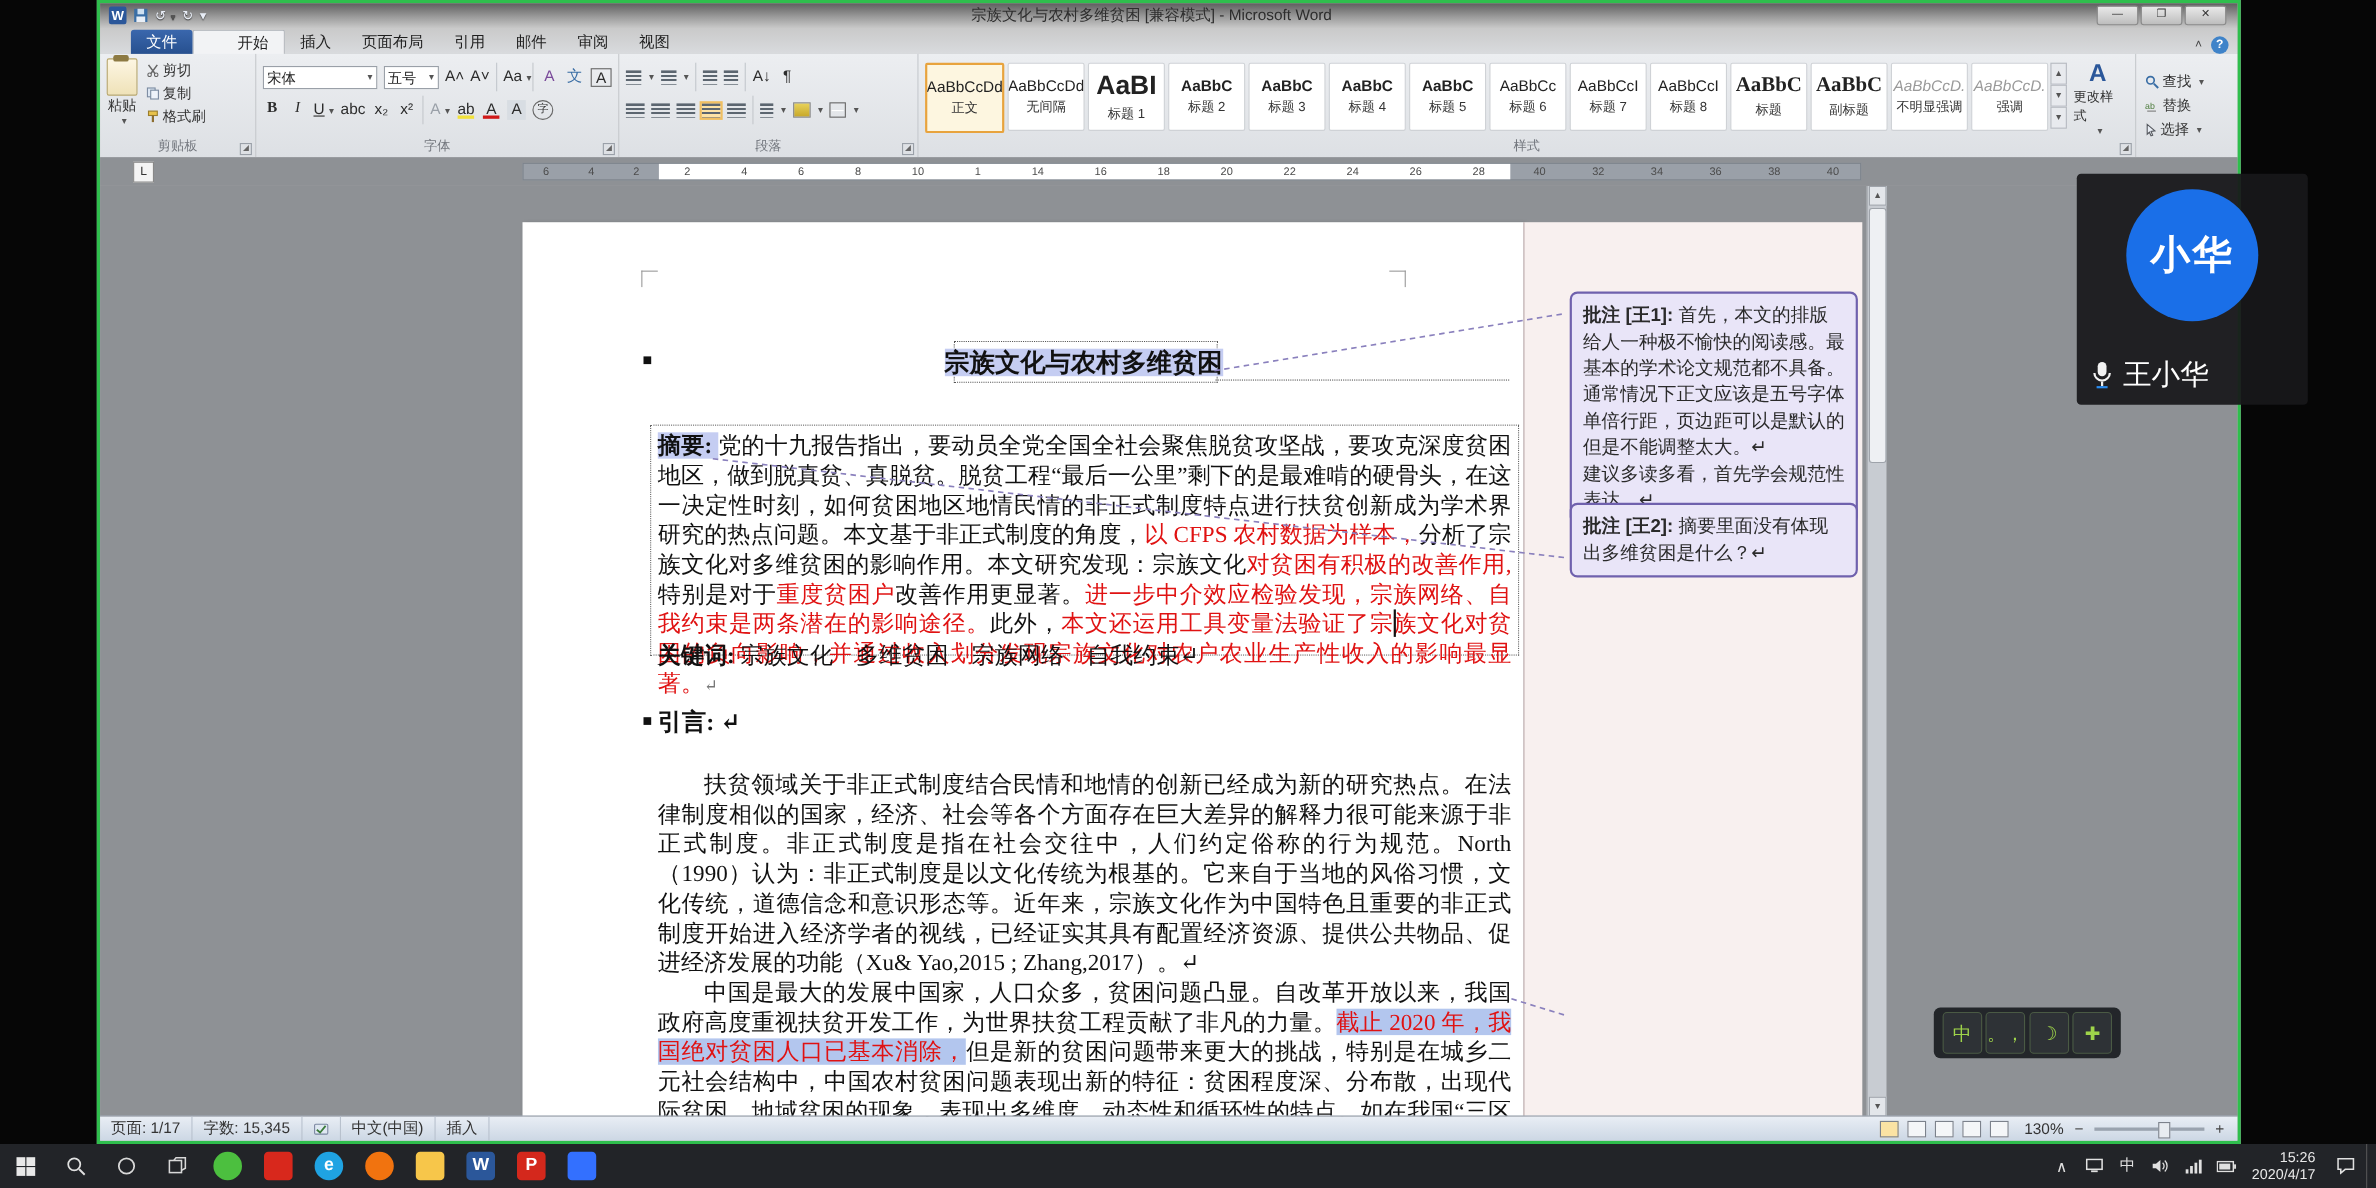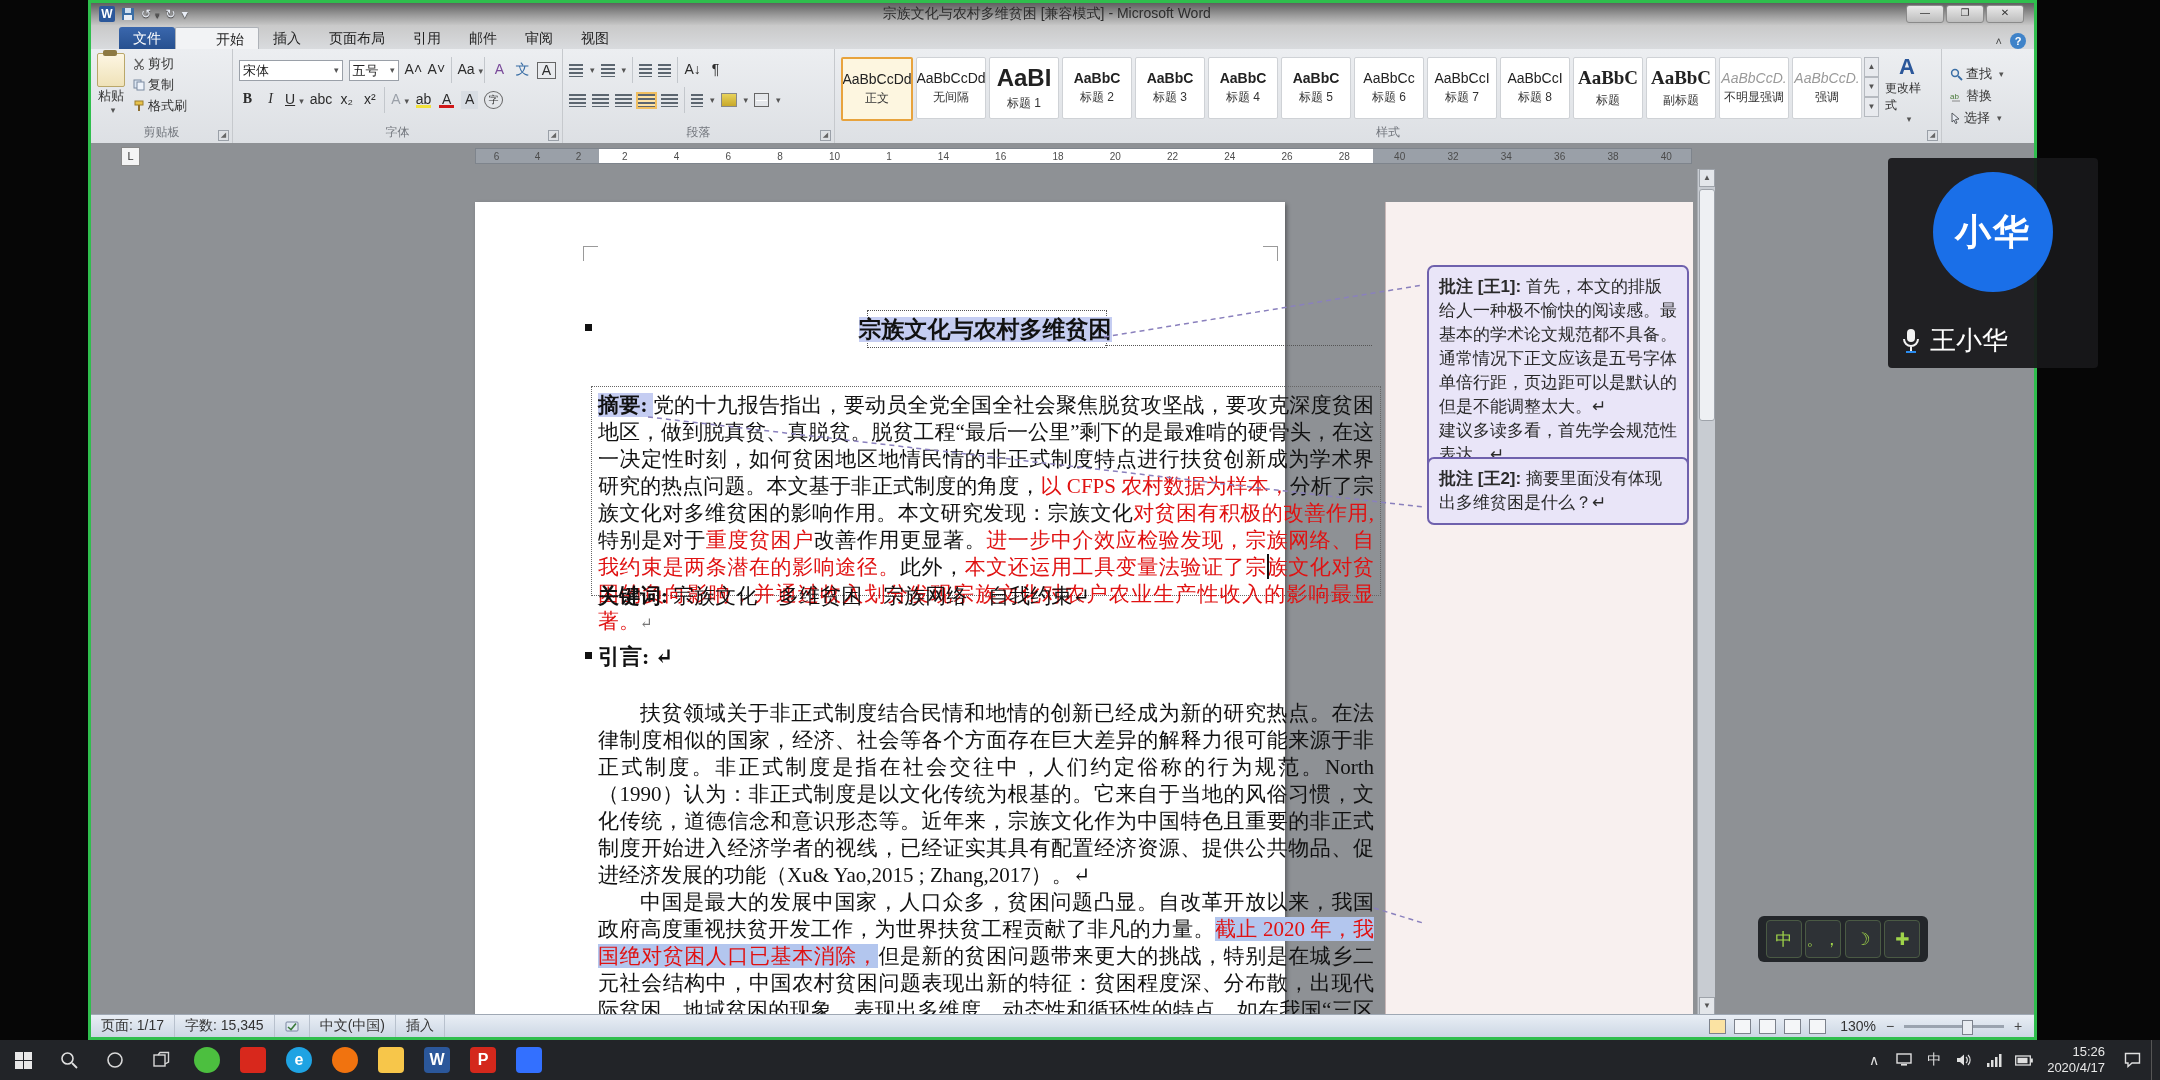--- a/index.html
+++ b/index.html
@@ -65,21 +65,21 @@
   
   .rulerrow{left:0;top:140px;width:100%;height:26px;background:var(--docgray);}
   .tabsel{left:30px;top:4px;width:17px;height:17px;background:#f4f4f4;border:1px solid #888;font-size:11px;color:#333;text-align:center;line-height:16px;}
   .ruler{left:384px;top:5px;width:1217px;height:16px;background:#9aa0a8;border:1px solid #7e848c;box-sizing:border-box;}
   .ruler .zone{position:absolute;top:0;height:100%;display:flex;align-items:center;justify-content:space-around;font-size:10px;color:#4c4c4c;}
   .zoneL{left:0;width:123px;}
   .zoneC{left:123px;width:774px;background:#fff;}
   .zoneR{left:897px;width:320px;}
   
   .docarea{left:0;top:166px;width:100%;height:846px;background:var(--docgray);overflow:hidden;}
-  .page{left:384px;top:33px;width:810px;height:813px;background:#fff;box-shadow:2px 2px 4px rgba(0,0,0,.35);}
+  .page{left:384px;top:33px;width:910px;height:813px;background:#fff;box-shadow:2px 2px 4px rgba(0,0,0,.35);}
   .markup{left:1294px;top:33px;width:307px;height:813px;background:#f8f0ef;border-left:1px solid #c9b8b8;}
   .cornermark{width:14px;height:14px;}
   .cm-l{border-left:1px solid #9a9a9a;border-top:1px solid #9a9a9a;left:108px;top:44px;}
   .cm-r{border-right:1px solid #9a9a9a;border-top:1px solid #9a9a9a;left:788px;top:44px;}
   .doc-serif{font-family:"Liberation Serif","DejaVu Serif",serif;}
   .dtitle{left:123px;top:112px;width:774px;text-align:center;font-size:23px;font-weight:bold;color:#111;}
   .dtitle .hl{background:var(--sel);}
   .anchorbox-title{left:392px;top:108px;width:238px;height:36px;border:1px dotted #555;}
   .anchorline-title{left:630px;top:143px;width:267px;border-top:1px dotted #555;}
   .anchorbox-abs{left:116px;top:184px;width:788px;height:208px;border:1px dotted #666;}

